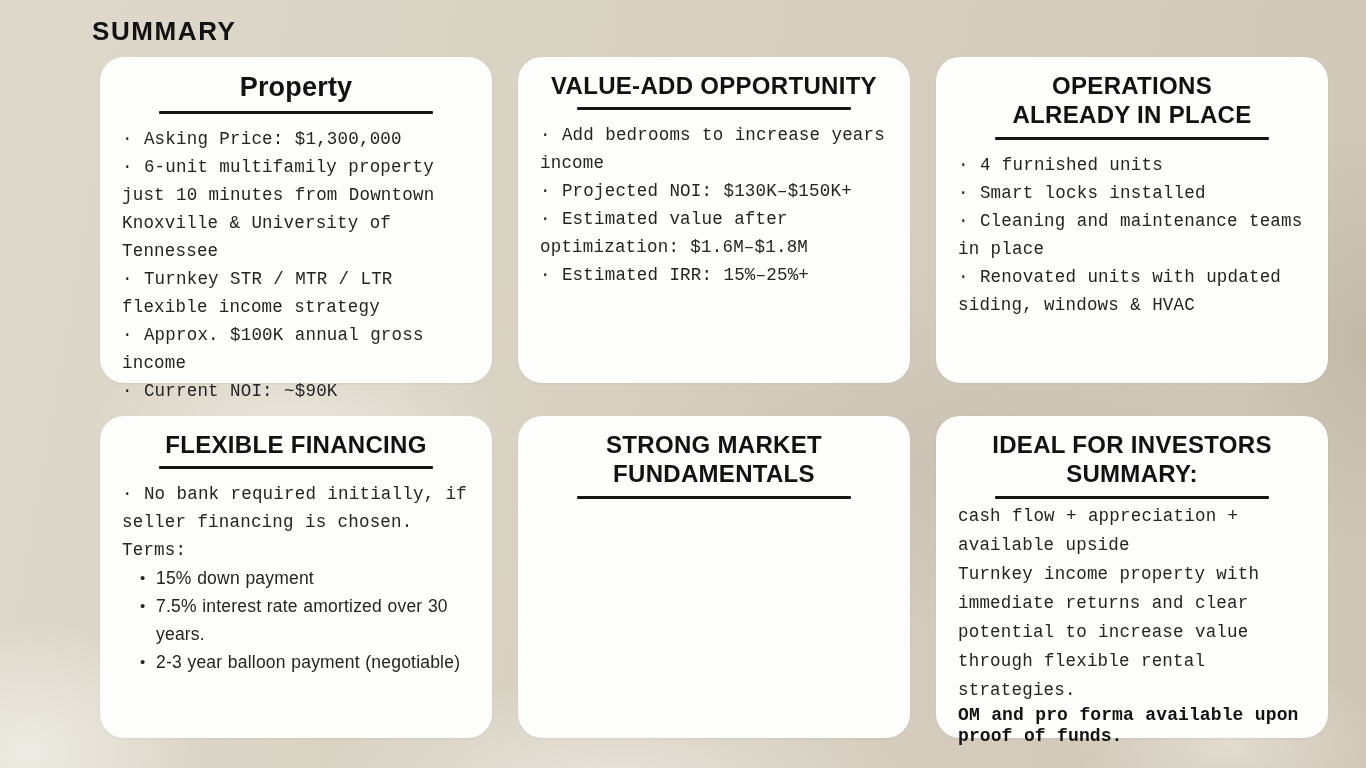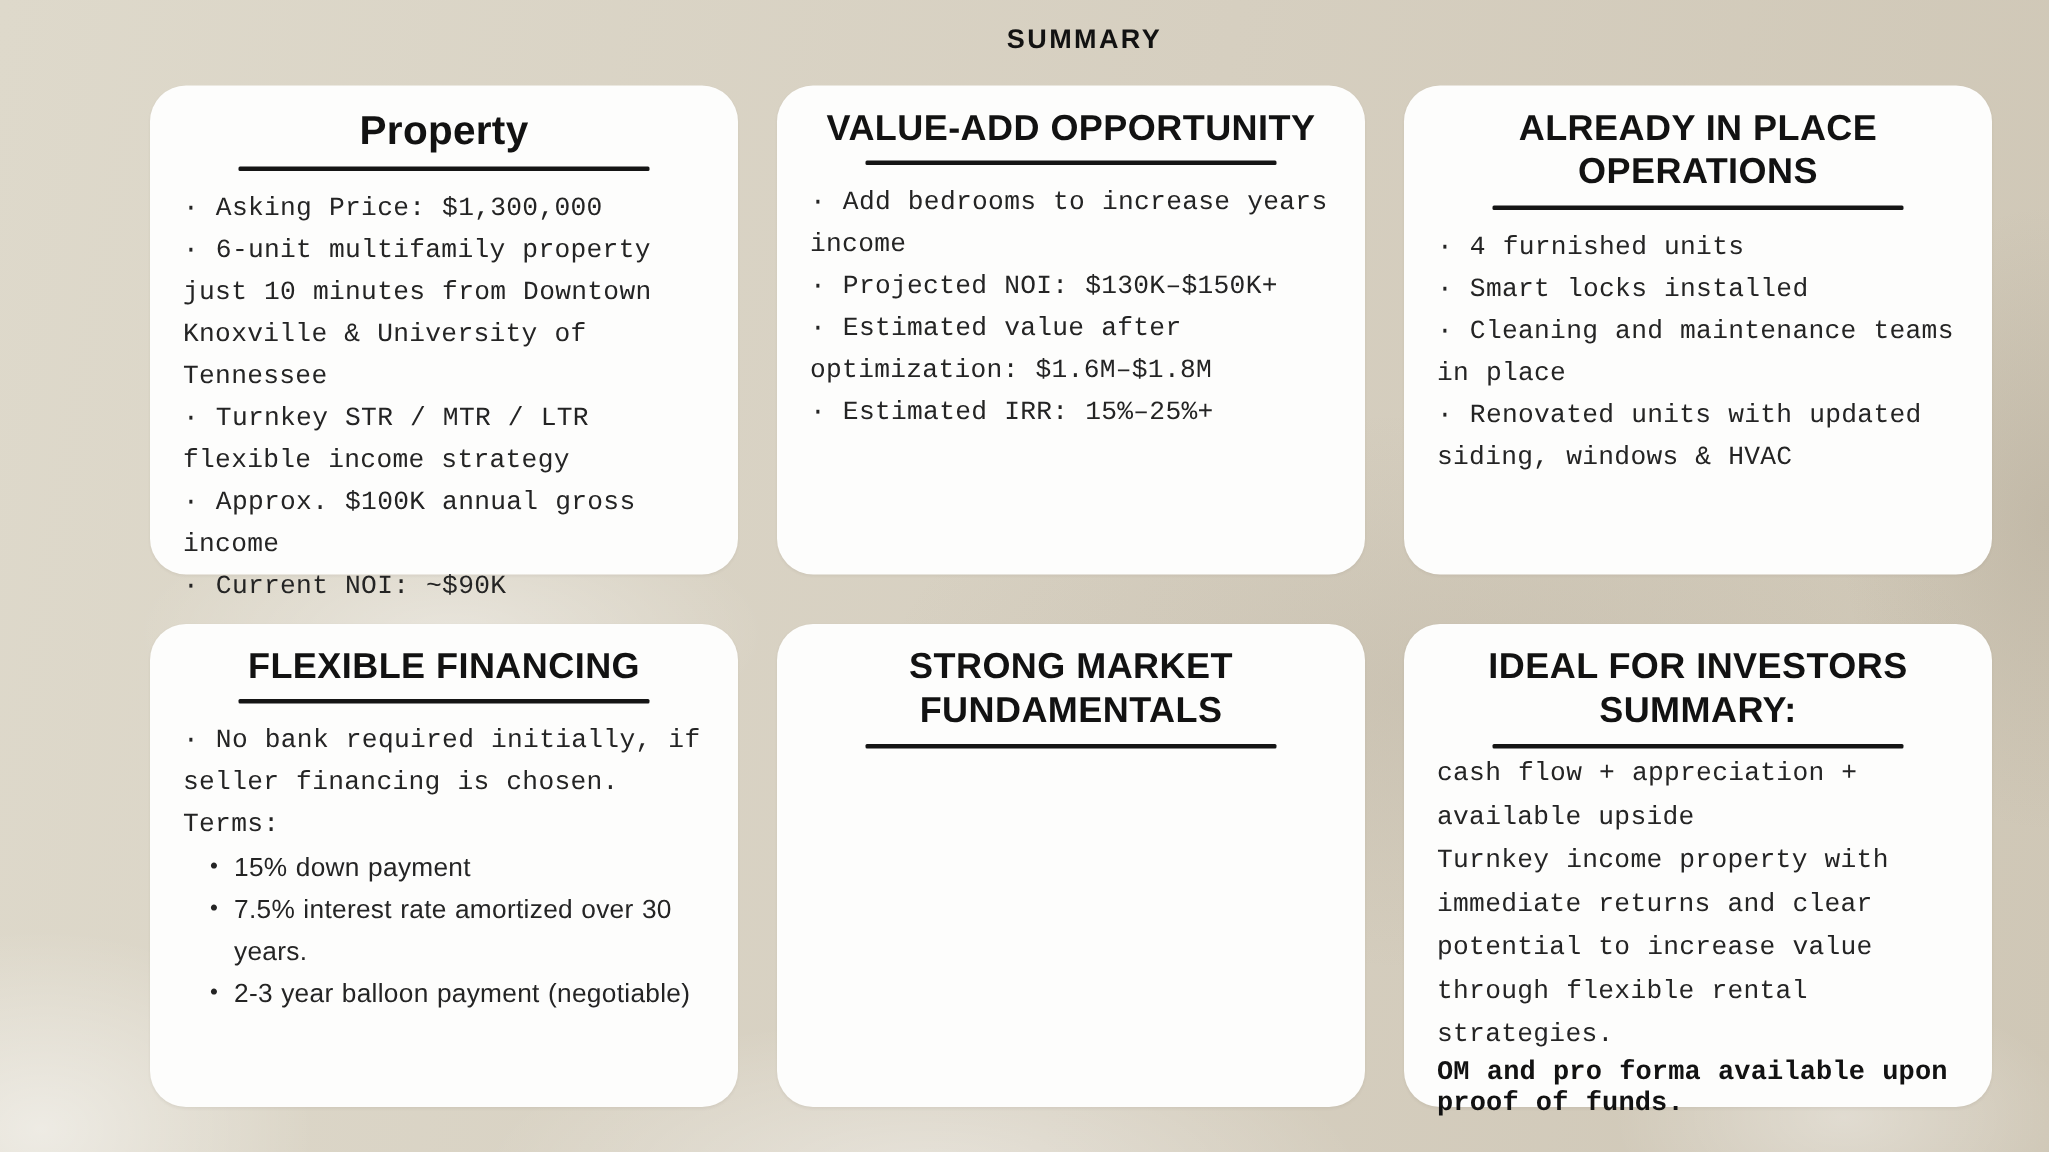--- a/index.html
+++ b/index.html
@@ -14,22 +14,22 @@
     background-image:
       radial-gradient(ellipse 260px 190px at 2% 98%, rgba(255,255,255,.50), transparent 70%),
       radial-gradient(ellipse 420px 150px at 45% 102%, rgba(255,255,255,.40), transparent 70%),
       radial-gradient(ellipse 300px 120px at 22% 55%, rgba(255,255,255,.38), transparent 70%),
       radial-gradient(ellipse 220px 120px at 90% 97%, rgba(255,255,255,.35), transparent 70%),
       radial-gradient(ellipse 200px 300px at 100% 45%, rgba(110,95,72,.14), transparent 70%),
       radial-gradient(ellipse 500px 250px at 70% 60%, rgba(120,105,82,.10), transparent 75%),
       linear-gradient(100deg, #ded9cb 0%, #d6cfc0 55%, #cfc7b6 100%);
   }
   .page-title{
-    position:absolute; left:108px; width:1230px; top:16px;
-    text-align:center; font-size:18px; font-weight:800;
+    position:absolute; left:92px; width:1230px; top:16px;
+    text-align:left; font-size:26px; font-weight:800;
     letter-spacing:1.6px; color:var(--heading);
   }
   .grid{
     position:absolute; left:100px; top:57px; width:1228px;
     display:grid;
     grid-template-columns:392px 392px 392px;
     grid-template-rows:326px 322px;
     column-gap:26px; row-gap:33px;
   }
   .card{
@@ -85,22 +85,22 @@
     <div class="card-body">
       <p>· Add bedrooms to increase years income</p>
       <p>· Projected NOI: $130K–$150K+</p>
       <p>· Estimated value after optimization: $1.6M–$1.8M</p>
       <p>· Estimated IRR: 15%–25%+</p>
     </div>
   </section>
 
   <section class="card">
     <h2 class="card-title">
+      <span class="title-line">OPERATIONS</span>
       <span class="title-line">ALREADY IN PLACE</span>
-      <span class="title-line">OPERATIONS</span>
     </h2>
     <div class="rule"></div>
     <div class="card-body">
       <p>· 4 furnished units</p>
       <p>· Smart locks installed</p>
       <p>· Cleaning and maintenance teams in place</p>
       <p>· Renovated units with updated siding, windows &amp; HVAC</p>
     </div>
   </section>
 

